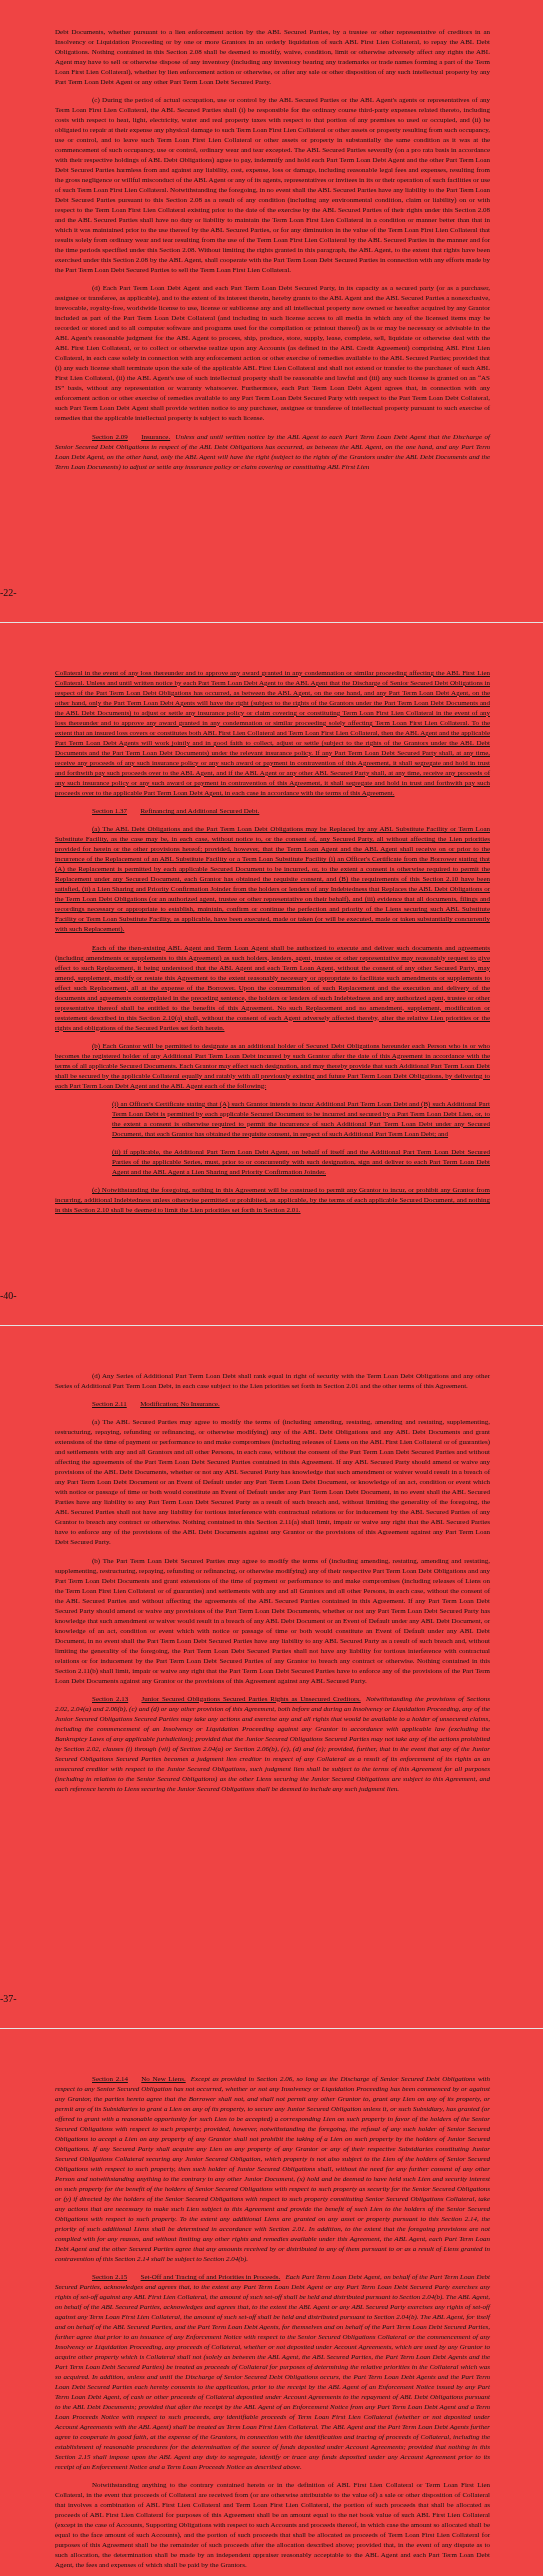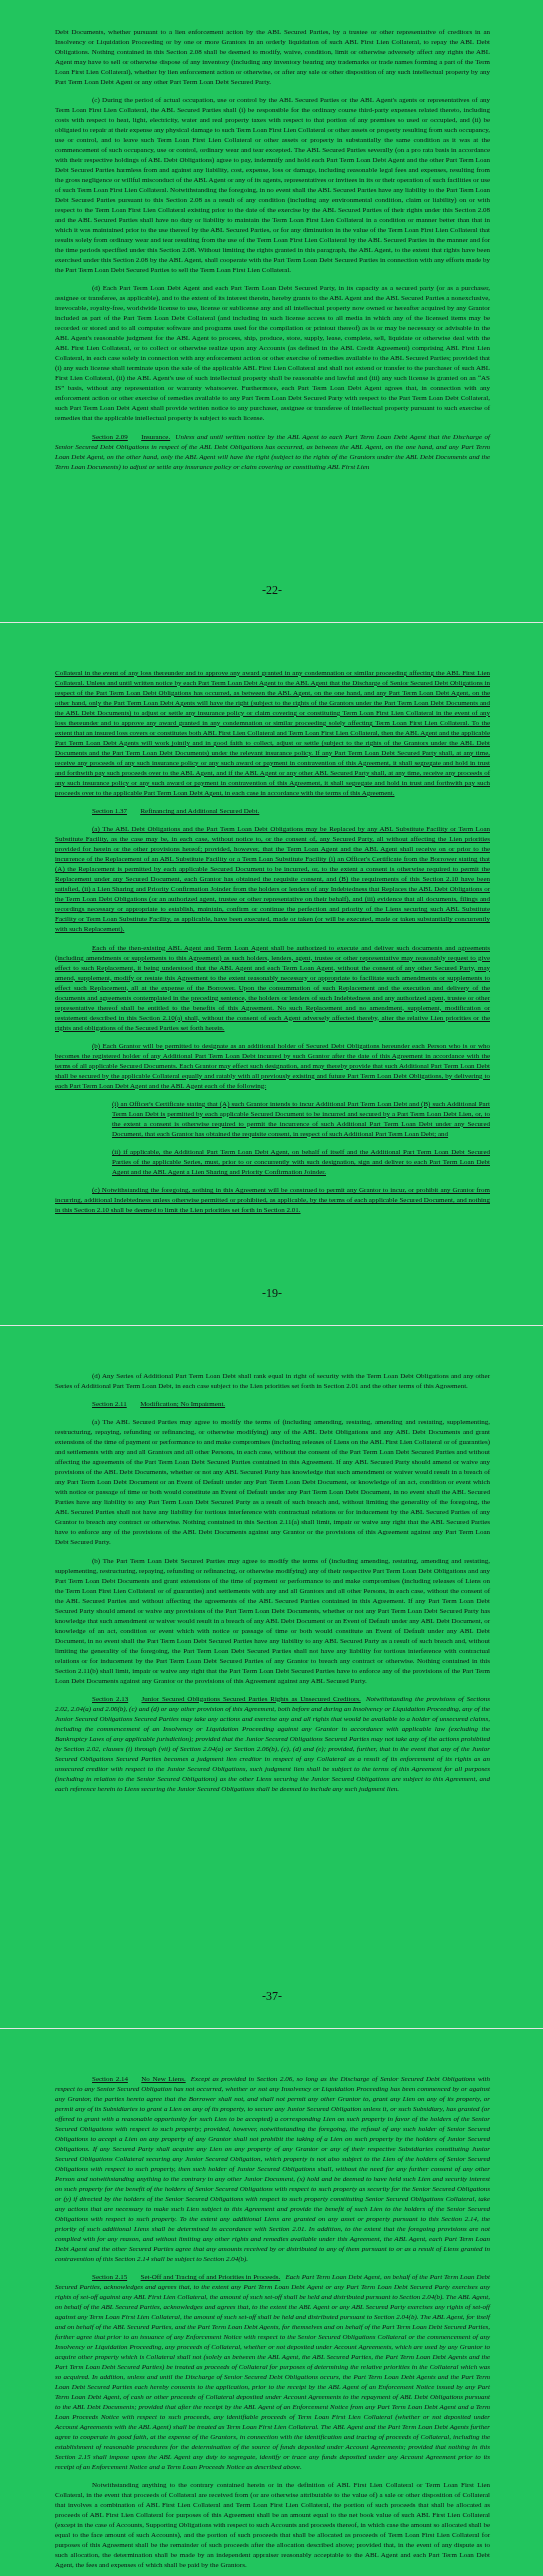--- a/index.html
+++ b/index.html
@@ -10,21 +10,21 @@
   .doc {
     width: 544px;
     background: #ffffff;
     font-family: "Liberation Serif", "DejaVu Serif", serif;
     color: #111111;
   }
   .page {
     position: relative;
     box-sizing: border-box;
     width: 544px;
-    background: #22c55e;
+    background: #ef4444;
     padding-left: 55px;
     padding-right: 54px;
     overflow: hidden;
   }
   .p22 { height: 622px; padding-top: 27px; }
   .p23 { height: 702px; padding-top: 45px; text-decoration: underline; }
   .p24 { height: 702px; padding-top: 45px; }
   .p25 { height: 782px; padding-top: 45px; }
   .page-sep {
     width: 544px;
@@ -41,22 +41,21 @@
   .indent { text-indent: 37px; }
   .sub { margin-left: 57px; }
   .u { text-decoration: underline; }
   .title { margin-left: 13.4px; }
   .stext { margin-left: 5.2px; font-style: italic; }
   .page-num {
     position: absolute;
     left: 0;
     right: 0;
     bottom: 24px;
-    text-align: center;
-    font-size: 12px;
+    font-size: 10px;
     color: #111111;
   }
 </style>
 </head>
 <body>
 
 <div class="doc">
 
   <section class="page p22">
     <p class="para">Debt Documents, whether pursuant to a lien enforcement action by the ABL Secured Parties, by a trustee or other representative of creditors in an Insolvency or Liquidation Proceeding or by one or more Grantors in an orderly liquidation of such ABL First Lien Collateral, to repay the ABL Debt Obligations. Nothing contained in this Section 2.08 shall be deemed to modify, waive, condition, limit or otherwise adversely affect any rights the ABL Agent may have to sell or otherwise dispose of any inventory (including any inventory bearing any trademarks or trade names forming a part of the Term Loan First Lien Collateral), whether by lien enforcement action or otherwise, or after any sale or other disposition of any such intellectual property by any Part Term Loan Debt Agent or any other Part Term Loan Debt Secured Party.</p>
@@ -70,28 +69,28 @@
 
   <section class="page p23">
     <p class="para">Collateral in the event of any loss thereunder and to approve any award granted in any condemnation or similar proceeding affecting the ABL First Lien Collateral. Unless and until written notice by each Part Term Loan Debt Agent to the ABL Agent that the Discharge of Senior Secured Debt Obligations in respect of the Part Term Loan Debt Obligations has occurred, as between the ABL Agent, on the one hand, and any Part Term Loan Debt Agent, on the other hand, only the Part Term Loan Debt Agents will have the right (subject to the rights of the Grantors under the Part Term Loan Debt Documents and the ABL Debt Documents) to adjust or settle any insurance policy or claim covering or constituting Term Loan First Lien Collateral in the event of any loss thereunder and to approve any award granted in any condemnation or similar proceeding solely affecting Term Loan First Lien Collateral. To the extent that an insured loss covers or constitutes both ABL First Lien Collateral and Term Loan First Lien Collateral, then the ABL Agent and the applicable Part Term Loan Debt Agents will work jointly and in good faith to collect, adjust or settle (subject to the rights of the Grantors under the ABL Debt Documents and the Part Term Loan Debt Documents) under the relevant insurance policy. If any Part Term Loan Debt Secured Party shall, at any time, receive any proceeds of any such insurance policy or any such award or payment in contravention of this Agreement, it shall segregate and hold in trust and forthwith pay such proceeds over to the ABL Agent, and if the ABL Agent or any other ABL Secured Party shall, at any time, receive any proceeds of any such insurance policy or any such award or payment in contravention of this Agreement, it shall segregate and hold in trust and forthwith pay such proceeds over to the applicable Part Term Loan Debt Agent, in each case in accordance with the terms of this Agreement.</p>
     <p class="para indent"><span class="u">Section 1.37</span><span class="u title">Refinancing and Additional Secured Debt.</span><span class="stext"></span></p>
     <p class="para indent">(a) The ABL Debt Obligations and the Part Term Loan Debt Obligations may be Replaced by any ABL Substitute Facility or Term Loan Substitute Facility, as the case may be, in each case, without notice to, or the consent of, any Secured Party, all without affecting the Lien priorities provided for herein or the other provisions hereof; provided, however, that the Term Loan Agent and the ABL Agent shall receive on or prior to the incurrence of the Replacement of an ABL Substitute Facility or a Term Loan Substitute Facility (i) an Officer's Certificate from the Borrower stating that (A) the Replacement is permitted by each applicable Secured Document to be incurred, or, to the extent a consent is otherwise required to permit the Replacement under any Secured Document, each Grantor has obtained the requisite consent, and (B) the requirements of this Section 2.10 have been satisfied, (ii) a Lien Sharing and Priority Confirmation Joinder from the holders or lenders of any Indebtedness that Replaces the ABL Debt Obligations or the Term Loan Debt Obligations (or an authorized agent, trustee or other representative on their behalf), and (iii) evidence that all documents, filings and recordings necessary or appropriate to establish, maintain, confirm or continue the perfection and priority of the Liens securing such ABL Substitute Facility or Term Loan Substitute Facility, as applicable, have been executed, made or taken (or will be executed, made or taken substantially concurrently with such Replacement).</p>
     <p class="para indent">Each of the then-existing ABL Agent and Term Loan Agent shall be authorized to execute and deliver such documents and agreements (including amendments or supplements to this Agreement) as such holders, lenders, agent, trustee or other representative may reasonably request to give effect to such Replacement, it being understood that the ABL Agent and each Term Loan Agent, without the consent of any other Secured Party, may amend, supplement, modify or restate this Agreement to the extent reasonably necessary or appropriate to facilitate such amendments or supplements to effect such Replacement, all at the expense of the Borrower. Upon the consummation of such Replacement and the execution and delivery of the documents and agreements contemplated in the preceding sentence, the holders or lenders of such Indebtedness and any authorized agent, trustee or other representative thereof shall be entitled to the benefits of this Agreement. No such Replacement and no amendment, supplement, modification or restatement described in this Section 2.10(a) shall, without the consent of each Agent adversely affected thereby, alter the relative Lien priorities or the rights and obligations of the Secured Parties set forth herein.</p>
     <p class="para indent">(b) Each Grantor will be permitted to designate as an additional holder of Secured Debt Obligations hereunder each Person who is or who becomes the registered holder of any Additional Part Term Loan Debt incurred by such Grantor after the date of this Agreement in accordance with the terms of all applicable Secured Documents. Each Grantor may effect such designation, and may thereby provide that such Additional Part Term Loan Debt shall be secured by the applicable Collateral equally and ratably with all previously existing and future Part Term Loan Debt Obligations, by delivering to each Part Term Loan Debt Agent and the ABL Agent each of the following:</p>
     <p class="para sub">(i) an Officer's Certificate stating that (A) such Grantor intends to incur Additional Part Term Loan Debt and (B) such Additional Part Term Loan Debt is permitted by each applicable Secured Document to be incurred and secured by a Part Term Loan Debt Lien, or, to the extent a consent is otherwise required to permit the incurrence of such Additional Part Term Loan Debt under any Secured Document, that each Grantor has obtained the requisite consent, in respect of such Additional Part Term Loan Debt; and</p>
     <p class="para sub">(ii) if applicable, the Additional Part Term Loan Debt Agent, on behalf of itself and the Additional Part Term Loan Debt Secured Parties of the applicable Series, must, prior to or concurrently with such designation, sign and deliver to each Part Term Loan Debt Agent and the ABL Agent a Lien Sharing and Priority Confirmation Joinder.</p>
     <p class="para indent">(c) Notwithstanding the foregoing, nothing in this Agreement will be construed to permit any Grantor to incur, or prohibit any Grantor from incurring, additional Indebtedness unless otherwise permitted or prohibited, as applicable, by the terms of each applicable Secured Document, and nothing in this Section 2.10 shall be deemed to limit the Lien priorities set forth in Section 2.01.</p>
-    <div class="page-num">-19-</div>
+    <div class="page-num">-40-</div>
   </section>
 
   <div class="page-sep"></div>
 
   <section class="page p24">
     <p class="para indent">(d) Any Series of Additional Part Term Loan Debt shall rank equal in right of security with the Term Loan Debt Obligations and any other Series of Additional Part Term Loan Debt, in each case subject to the Lien priorities set forth in Section 2.01 and the other terms of this Agreement.</p>
-    <p class="para indent"><span class="u">Section 2.11</span><span class="u title">Modification; No Impairment.</span><span class="stext"></span></p>
+    <p class="para indent"><span class="u">Section 2.11</span><span class="u title">Modification; No Insurance.</span><span class="stext"></span></p>
     <p class="para indent">(a) The ABL Secured Parties may agree to modify the terms of (including amending, restating, amending and restating, supplementing, restructuring, repaying, refunding or refinancing, or otherwise modifying) any of the ABL Debt Obligations and any ABL Debt Documents and grant extensions of the time of payment or performance to and make compromises (including releases of Liens on the ABL First Lien Collateral or of guaranties) and settlements with any and all Grantors and all other Persons, in each case, without the consent of the Part Term Loan Debt Secured Parties and without affecting the agreements of the Part Term Loan Debt Secured Parties contained in this Agreement. If any ABL Secured Party should amend or waive any provisions of the ABL Debt Documents, whether or not any ABL Secured Party has knowledge that such amendment or waiver would result in a breach of any Part Term Loan Debt Document or an Event of Default under any Part Term Loan Debt Document, or knowledge of an act, condition or event which with notice or passage of time or both would constitute an Event of Default under any Part Term Loan Debt Document, in no event shall the ABL Secured Parties have any liability to any Part Term Loan Debt Secured Party as a result of such breach and, without limiting the generality of the foregoing, the ABL Secured Parties shall not have any liability for tortious interference with contractual relations or for inducement by the ABL Secured Parties of any Grantor to breach any contract or otherwise. Nothing contained in this Section 2.11(a) shall limit, impair or waive any right that the ABL Secured Parties have to enforce any of the provisions of the ABL Debt Documents against any Grantor or the provisions of this Agreement against any Part Term Loan Debt Secured Party.</p>
     <p class="para indent">(b) The Part Term Loan Debt Secured Parties may agree to modify the terms of (including amending, restating, amending and restating, supplementing, restructuring, repaying, refunding or refinancing, or otherwise modifying) any of their respective Part Term Loan Debt Obligations and any Part Term Loan Debt Documents and grant extensions of the time of payment or performance to and make compromises (including releases of Liens on the Term Loan First Lien Collateral or of guaranties) and settlements with any and all Grantors and all other Persons, in each case, without the consent of the ABL Secured Parties and without affecting the agreements of the ABL Secured Parties contained in this Agreement. If any Part Term Loan Debt Secured Party should amend or waive any provisions of the Part Term Loan Debt Documents, whether or not any Part Term Loan Debt Secured Party has knowledge that such amendment or waiver would result in a breach of any ABL Debt Document or an Event of Default under any ABL Debt Document, or knowledge of an act, condition or event which with notice or passage of time or both would constitute an Event of Default under any ABL Debt Document, in no event shall the Part Term Loan Debt Secured Parties have any liability to any ABL Secured Party as a result of such breach and, without limiting the generality of the foregoing, the Part Term Loan Debt Secured Parties shall not have any liability for tortious interference with contractual relations or for inducement by the Part Term Loan Debt Secured Parties of any Grantor to breach any contract or otherwise. Nothing contained in this Section 2.11(b) shall limit, impair or waive any right that the Part Term Loan Debt Secured Parties have to enforce any of the provisions of the Part Term Loan Debt Documents against any Grantor or the provisions of this Agreement against any ABL Secured Party.</p>
     <p class="para indent"><span class="u">Section 2.13</span><span class="u title">Junior Secured Obligations Secured Parties Rights as Unsecured Creditors.</span><span class="stext">Notwithstanding the provisions of Sections 2.02, 2.04(a) and 2.06(b), (c) and (d) or any other provision of this Agreement, both before and during an Insolvency or Liquidation Proceeding, any of the Junior Secured Obligations Secured Parties may take any actions and exercise any and all rights that would be available to a holder of unsecured claims, including the commencement of an Insolvency or Liquidation Proceeding against any Grantor in accordance with applicable law (excluding the Bankruptcy Laws of any applicable jurisdiction); provided that the Junior Secured Obligations Secured Parties may not take any of the actions prohibited by Section 2.02, clauses (i) through (vii) of Section 2.04(a) or Section 2.06(b), (c), (d) and (e); provided, further, that in the event that any of the Junior Secured Obligations Secured Parties becomes a judgment lien creditor in respect of any Collateral as a result of its enforcement of its rights as an unsecured creditor with respect to the Junior Secured Obligations, such judgment lien shall be subject to the terms of this Agreement for all purposes (including in relation to the Senior Secured Obligations) as the other Liens securing the Junior Secured Obligations are subject to this Agreement, and each reference herein to Liens securing the Junior Secured Obligations shall be deemed to include any such judgment lien.</span></p>
     <div class="page-num">-37-</div>
   </section>
 
   <div class="page-sep"></div>
 
   <section class="page p25">
     <p class="para indent"><span class="u">Section 2.14</span><span class="u title">No New Liens.</span><span class="stext">Except as provided in Section 2.06, so long as the Discharge of Senior Secured Debt Obligations with respect to any Senior Secured Obligation has not occurred, whether or not any Insolvency or Liquidation Proceeding has been commenced by or against any Grantor, the parties hereto agree that the Borrower shall not, and shall not permit any other Grantor to, grant any Lien on any of its property, or permit any of its Subsidiaries to grant a Lien on any of its property, to secure any Junior Secured Obligation unless it, or such Subsidiary, has granted (or offered to grant with a reasonable opportunity for such Lien to be accepted) a corresponding Lien on such property in favor of the holders of the Senior Secured Obligations with respect to such property; provided, however, notwithstanding the foregoing, the refusal of any such holder of Senior Secured Obligations to accept a Lien on any property of any Grantor shall not prohibit the taking of a Lien on such property by the holders of Junior Secured Obligations. If any Secured Party shall acquire any Lien on any property of any Grantor or any of their respective Subsidiaries constituting Junior Secured Obligations Collateral securing any Junior Secured Obligation, which property is not also subject to the Lien of the holders of Senior Secured Obligations with respect to such property, then such holder of Junior Secured Obligations shall, without the need for any further consent of any other Person and notwithstanding anything to the contrary in any other Junior Document, (x) hold and be deemed to have held such Lien and security interest on such property for the benefit of the holders of Senior Secured Obligations with respect to such property as security for the Senior Secured Obligations or (y) if directed by the holders of the Senior Secured Obligations with respect to such property constituting Senior Secured Obligations Collateral, take any actions that are necessary to make such Lien subject to this Agreement and provide the benefit of such Lien to the holders of the Senior Secured Obligations with respect to such property. To the extent any additional Liens are granted on any asset or property pursuant to this Section 2.14, the priority of such additional Liens shall be determined in accordance with Section 2.01. In addition, to the extent that the foregoing provisions are not complied with for any reason, and without limiting any other rights and remedies available under this Agreement, the ABL Agent, each Part Term Loan Debt Agent and the other Secured Parties agree that any amounts received by or distributed to any of them pursuant to or as a result of Liens granted in contravention of this Section 2.14 shall be subject to Section 2.04(b).</span></p>

